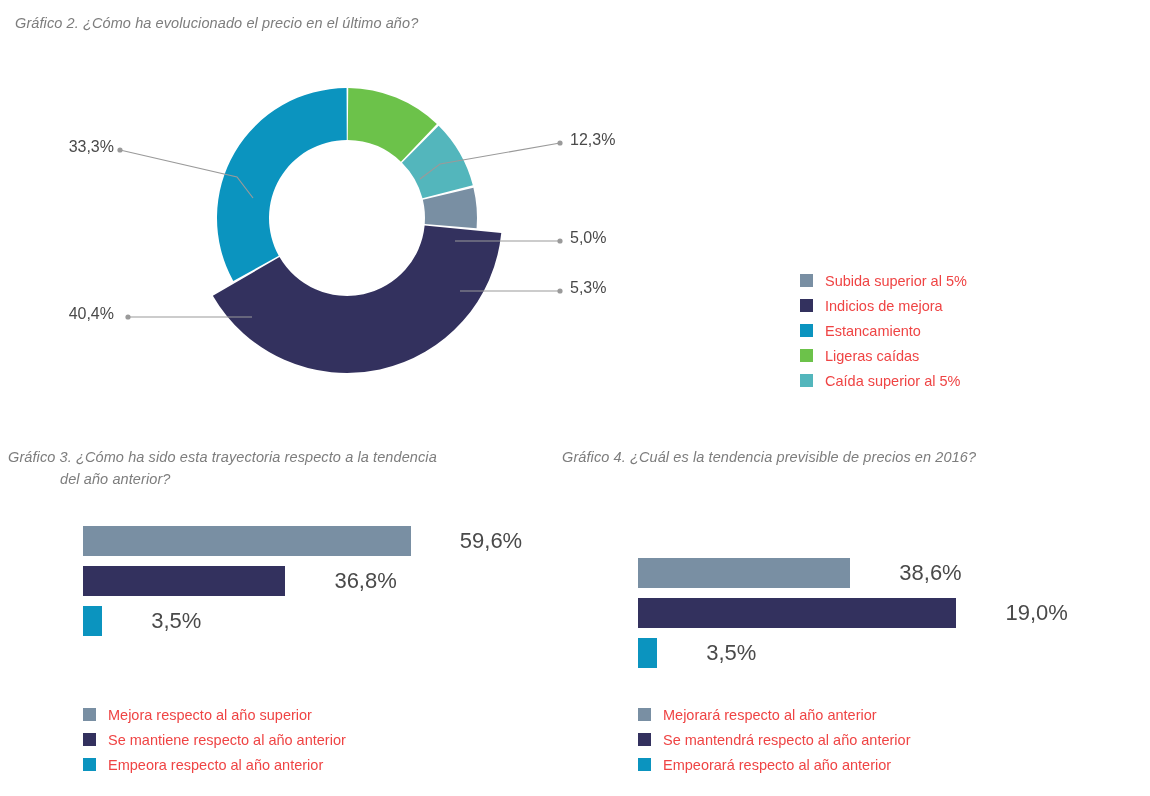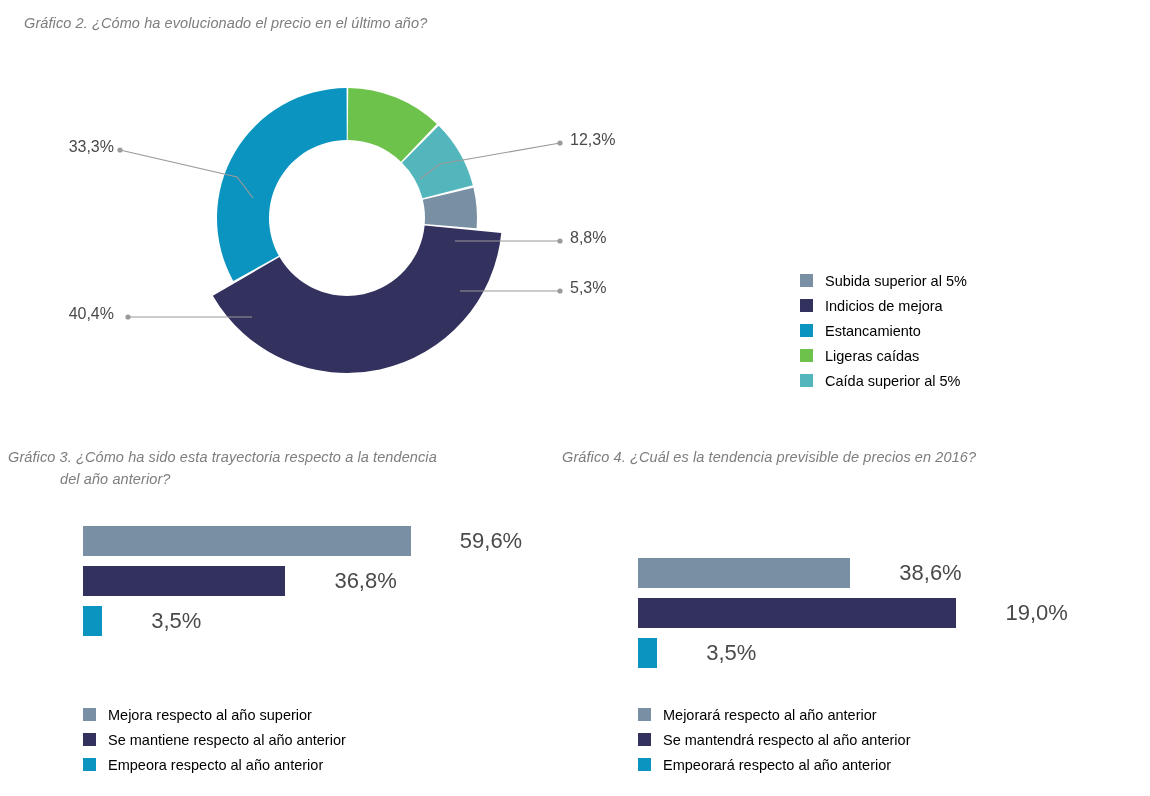--- a/index.html
+++ b/index.html
@@ -18,21 +18,21 @@
 
   .chart-title {
     position: absolute;
     font-style: italic;
     font-size: 14.5px;
     color: #7d7d7d;
     letter-spacing: 0.1px;
     line-height: 1.55;
     white-space: pre-line;
   }
-  #title-g2 { left: 24px;  top: 12px;  width: 700px; }
+  #title-g2 { left: 15px;  top: 12px;  width: 700px; }
   #title-g3 { left: 8px;  top: 446px; width: 520px; }
   #title-g4 { left: 562px; top: 446px; width: 520px; }
   #title-g3 .line2 { display: block; padding-left: 52px; }
 
   
   #donut-section {
     position: absolute;
     left: 0; top: 46px;
     width: 1150px; height: 350px;
   }
@@ -55,21 +55,21 @@
     align-items: center;
     height: 25px;
   }
   .legend-swatch {
     width: 13px; height: 13px;
     margin-right: 12px;
     flex: none;
   }
   .legend-text {
     font-size: 14.5px;
-    color: #000000;
+    color: #ef4444;
     white-space: nowrap;
   }
 
   
   .bar-chart { position: absolute; }
   #bars-g3 { left: 83px;  top: 526px; }
   #bars-g4 { left: 638px; top: 558px; }
 
   .bar-row {
     display: flex;
@@ -132,21 +132,21 @@
         <span class="legend-swatch" style="background: rgb(108, 194, 74);"></span>
         <span class="legend-text">Ligeras caídas</span>
       </div>
       <div class="legend-row">
         <span class="legend-swatch" style="background: rgb(83, 182, 188);"></span>
         <span class="legend-text">Caída superior al 5%</span>
       </div>
     </div>
 <div class="pct-label" style="left: 52px; top: 92px; width: 62px; text-align: right;">33,3%</div>
     <div class="pct-label" style="left: 570px; top: 85px; width: 90px; text-align: left;">12,3%</div>
-    <div class="pct-label" style="left: 570px; top: 183px; width: 90px; text-align: left;">8,8%</div>
+    <div class="pct-label" style="left: 570px; top: 183px; width: 90px; text-align: left;">5,0%</div>
     <div class="pct-label" style="left: 570px; top: 233px; width: 90px; text-align: left;">5,3%</div>
     <div class="pct-label" style="left: 52px; top: 259px; width: 62px; text-align: right;">40,4%</div>
   </div>
 
 <div class="chart-title" id="title-g3"><span class="line1">Gráfico 3. ¿Cómo ha sido esta trayectoria respecto a la tendencia</span><span class="line2">del año anterior?</span></div>
 
 <div class="bar-chart" id="bars-g3">
     <div class="bar-row">
       <div class="bar-rect" style="width: 327.8px; background: rgb(121, 143, 163);"></div>
       <span class="bar-value">59,6%</span>

